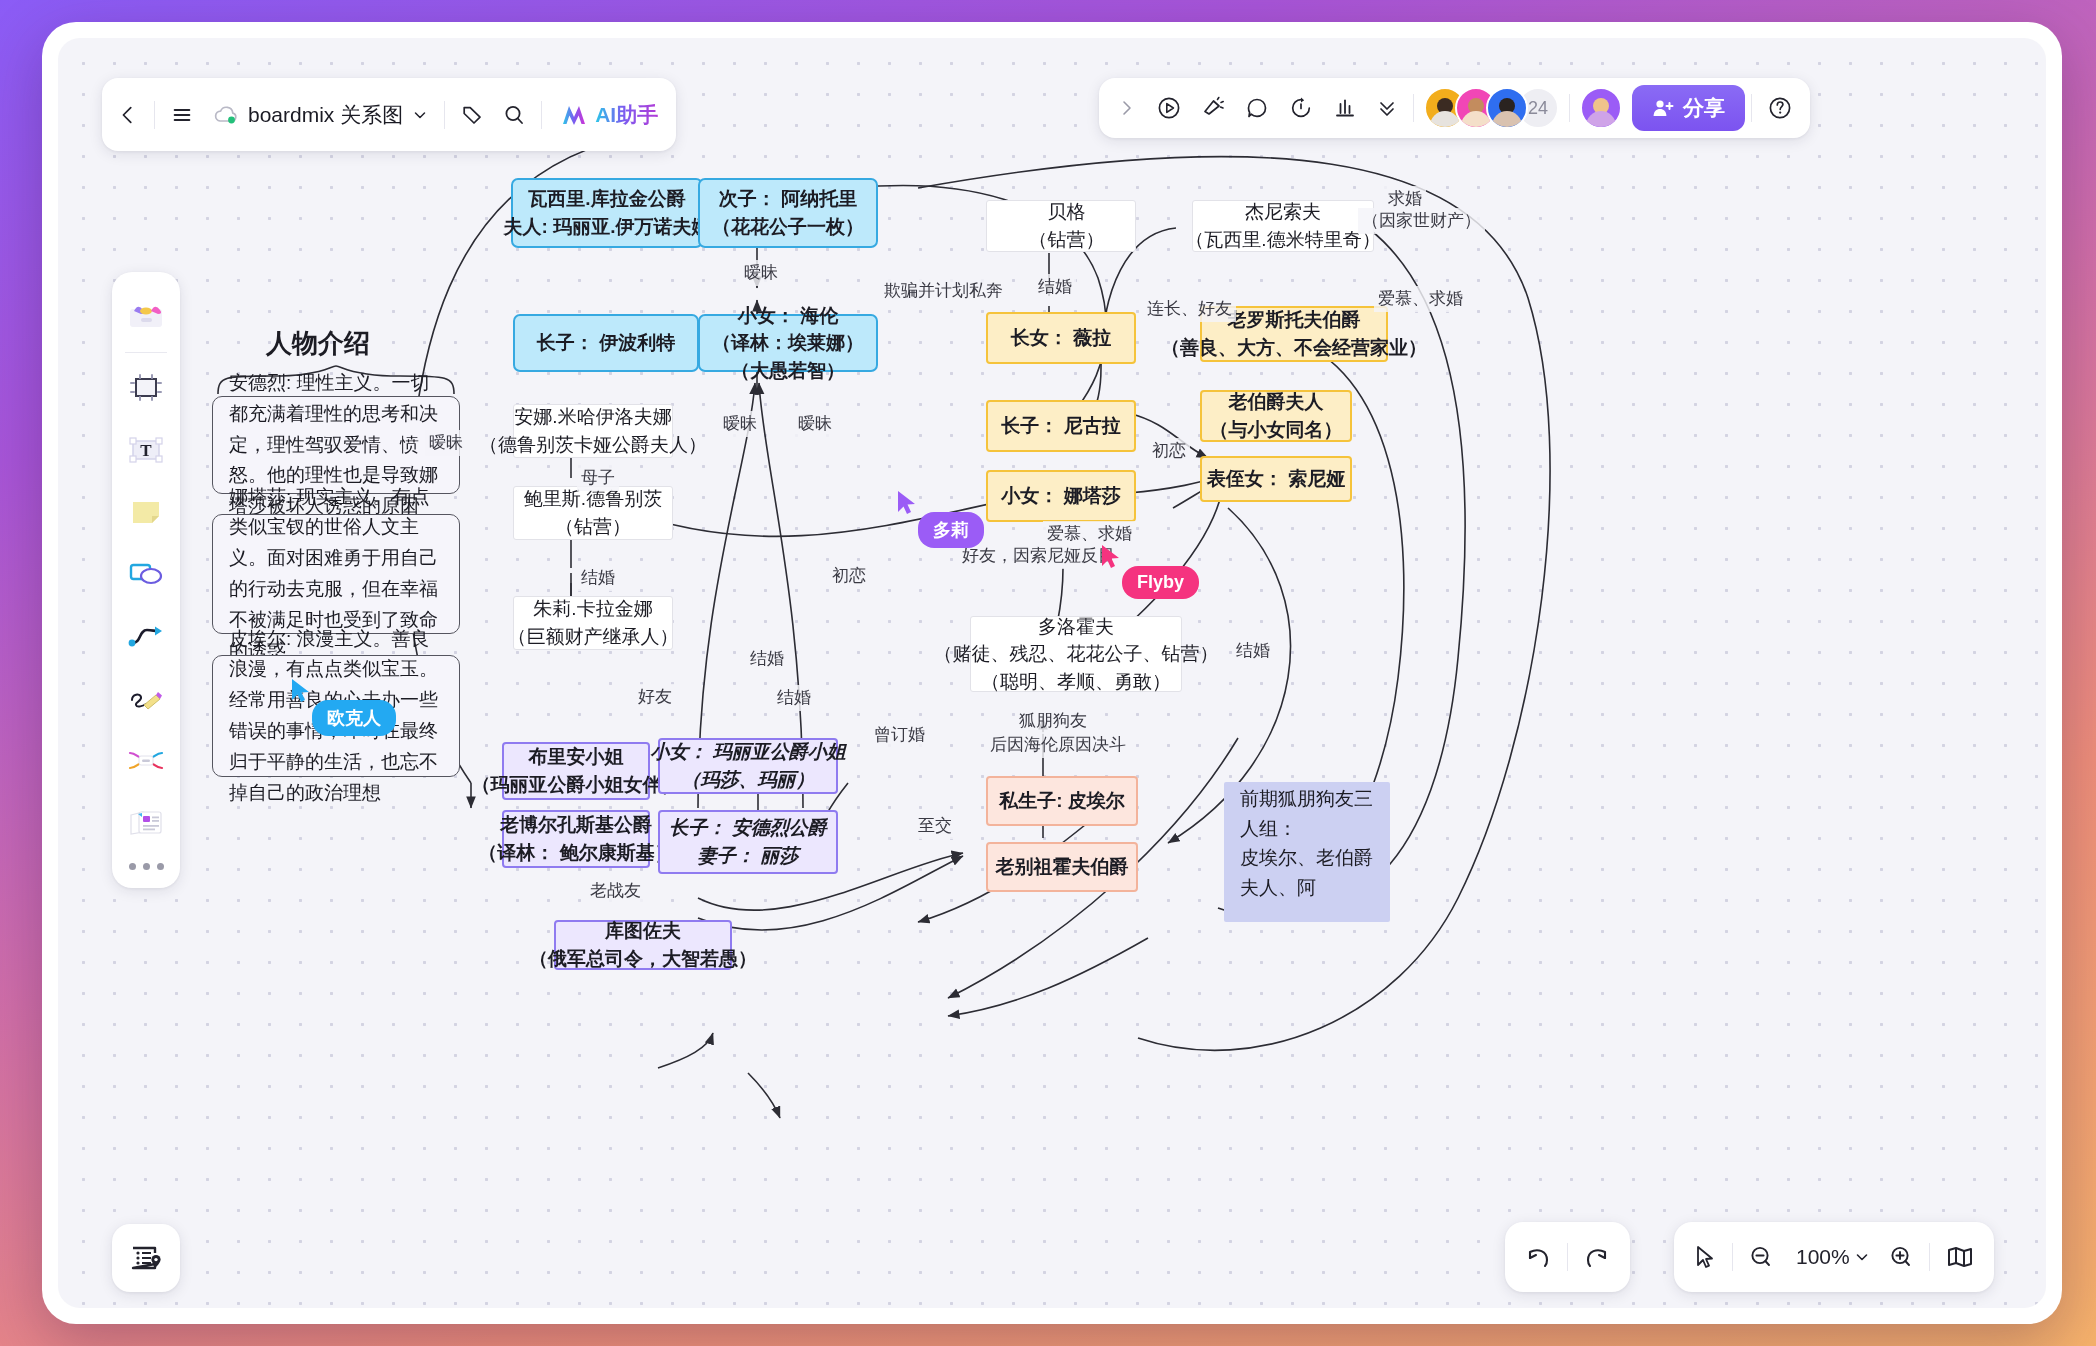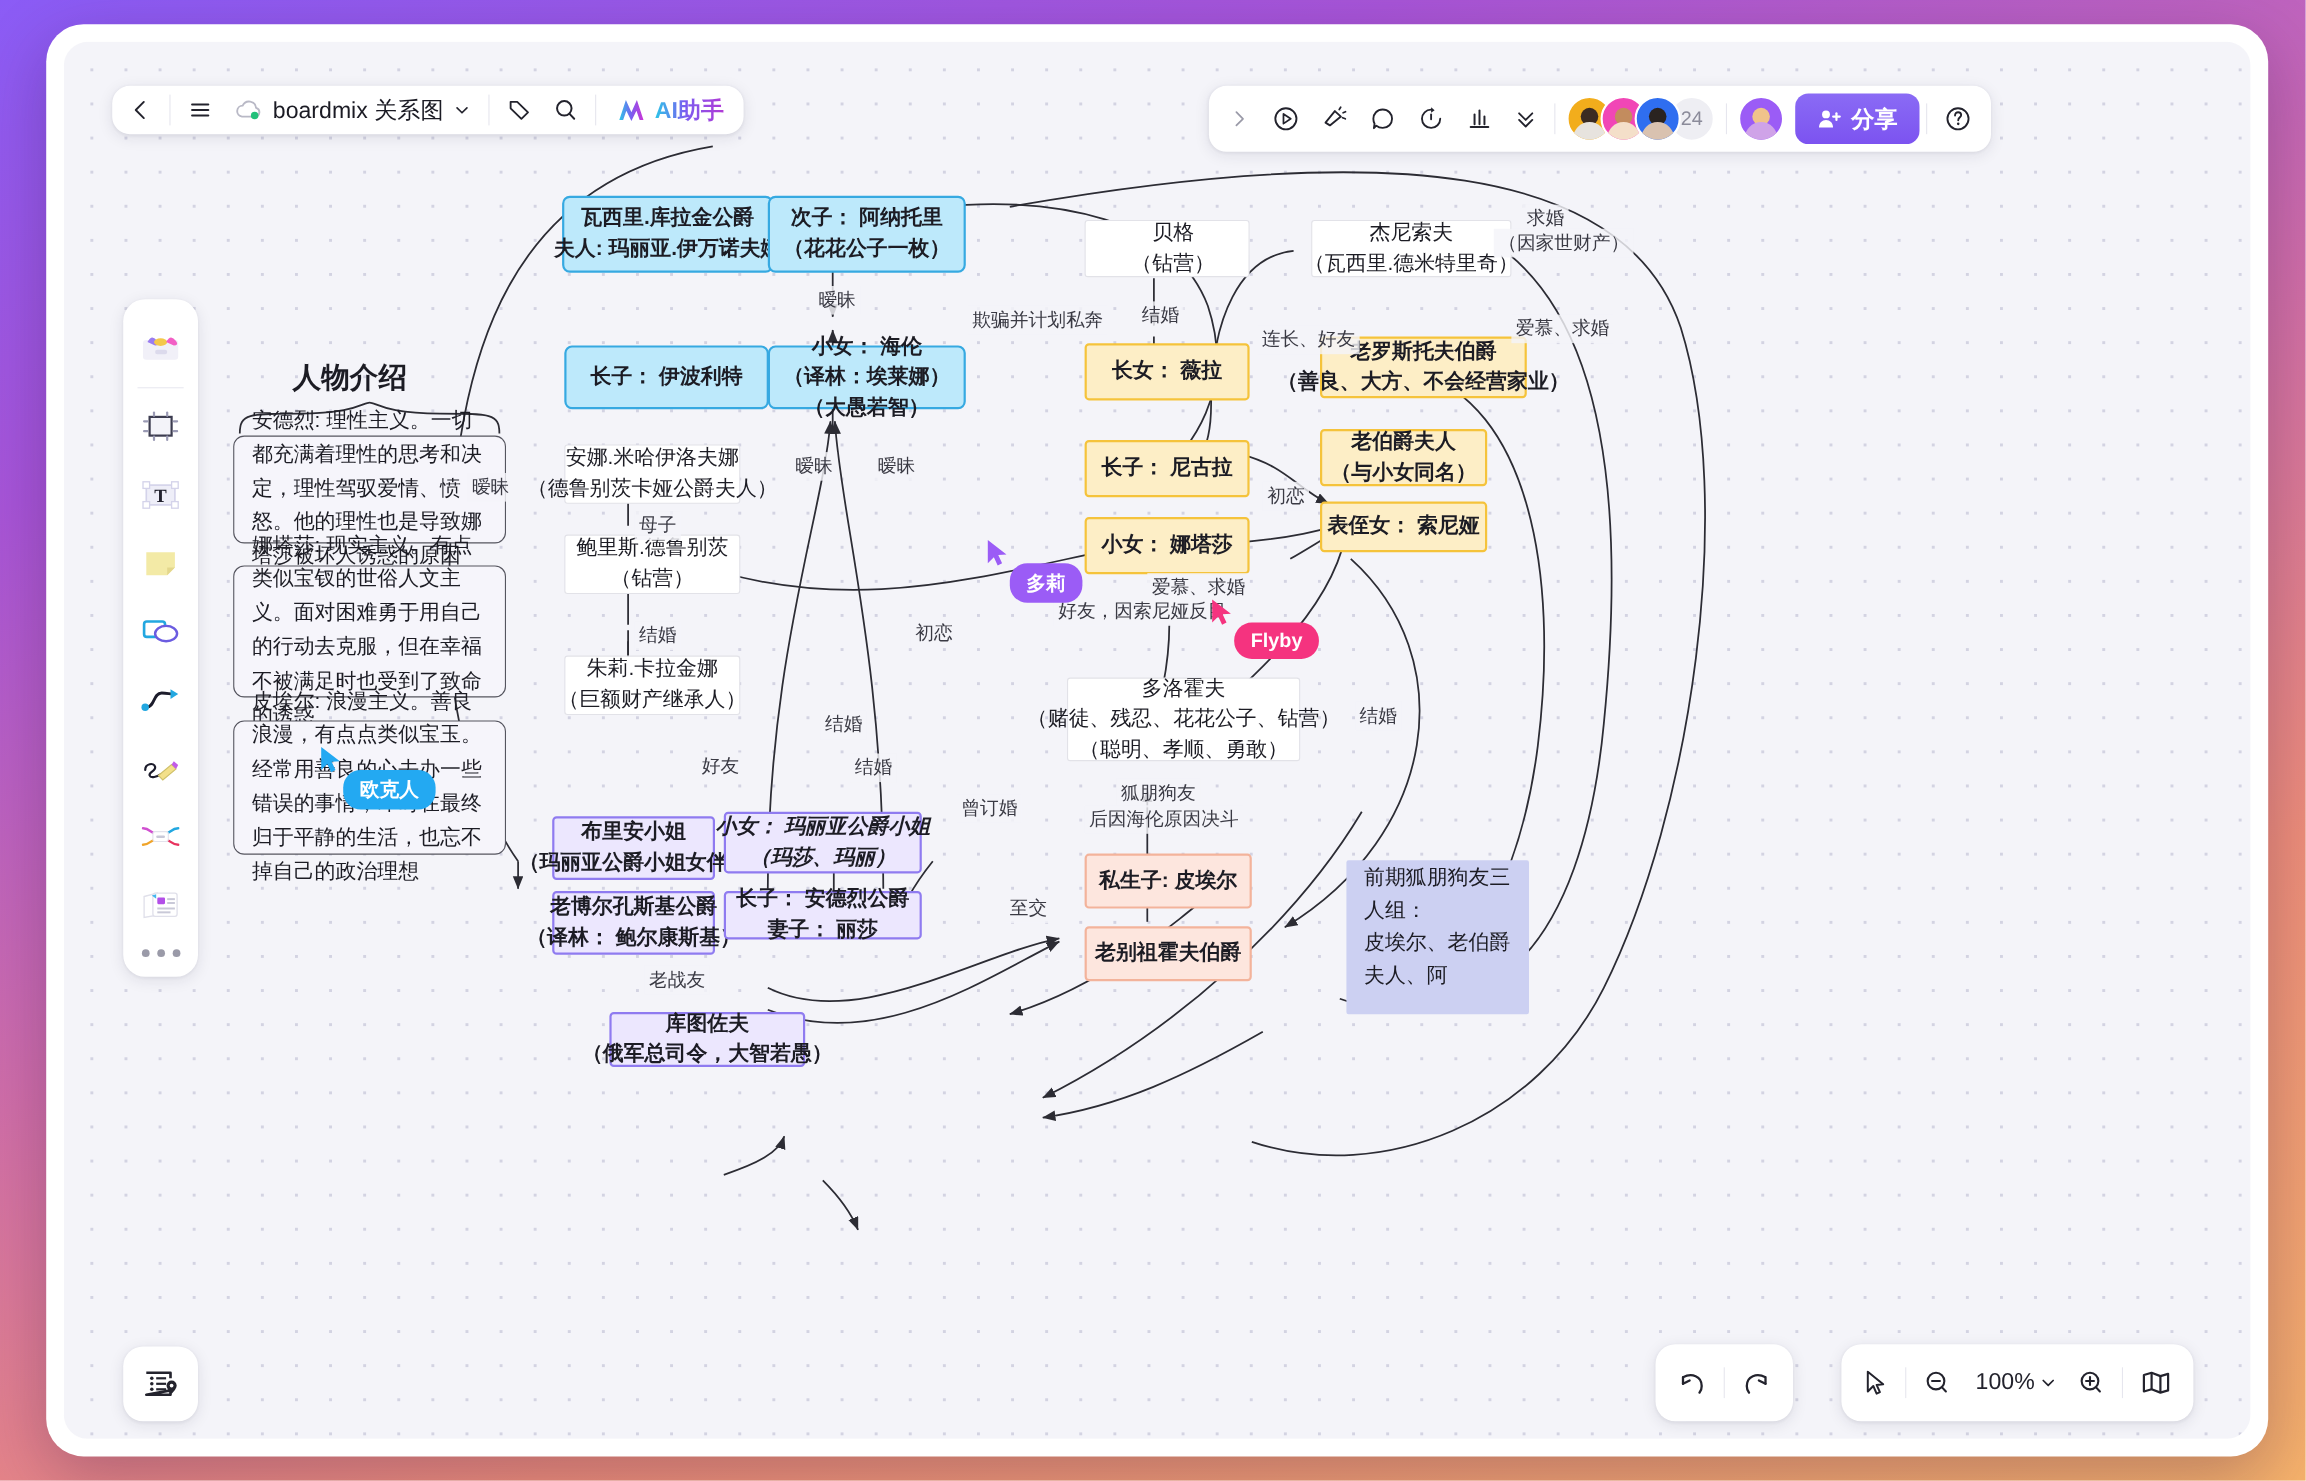--- a/index.html
+++ b/index.html
@@ -35,21 +35,21 @@
   }
 
   
   .float {
     position: absolute;
     background: #fff;
     border-radius: 16px;
     box-shadow: 0 3px 14px rgba(30,30,60,.10), 0 1px 3px rgba(30,30,60,.06);
   }
   #topbar-left {
-    left: 60px; top: 56px; height: 44px;
+    left: 60px; top: 56px; height: 73px;
     display: flex; align-items: center;
     padding: 0 6px;
     z-index: 40;
   }
   #topbar-right {
     left: 1057px; top: 56px; height: 60px;
     display: flex; align-items: center;
     padding: 0 8px;
     z-index: 40;
   }
@@ -369,21 +369,21 @@
         <span>（玛丽亚公爵小姐女伴）</span>
       </div>
       <div class="node n-purple" style="left:600px; top:700px; width:180px; height:56px;font-style:italic;">
         <span>小女： 玛丽亚公爵小姐</span>
         <span>（玛莎、玛丽）</span>
       </div>
       <div class="node n-purple" style="left:444px; top:772px; width:148px; height:58px;">
         <span>老博尔孔斯基公爵</span>
         <span>（译林： 鲍尔康斯基）</span>
       </div>
-      <div class="node n-purple" style="left:600px; top:772px; width:180px; height:44px;">
+      <div class="node n-purple" style="left:600px; top:772px; width:180px; height:64px;font-style:italic;">
         <span>长子： 安德烈公爵</span>
         <span>妻子： 丽莎</span>
       </div>
       <div class="node n-purple" style="left:496px; top:882px; width:178px; height:50px;">
         <span>库图佐夫</span>
         <span>（俄军总司令，大智若愚）</span>
       </div>
 
       <div class="node n-sticky" style="left:1166px; top:744px; width:166px; height:140px;">
         <span>前期狐朋狗友三人组：</span>

